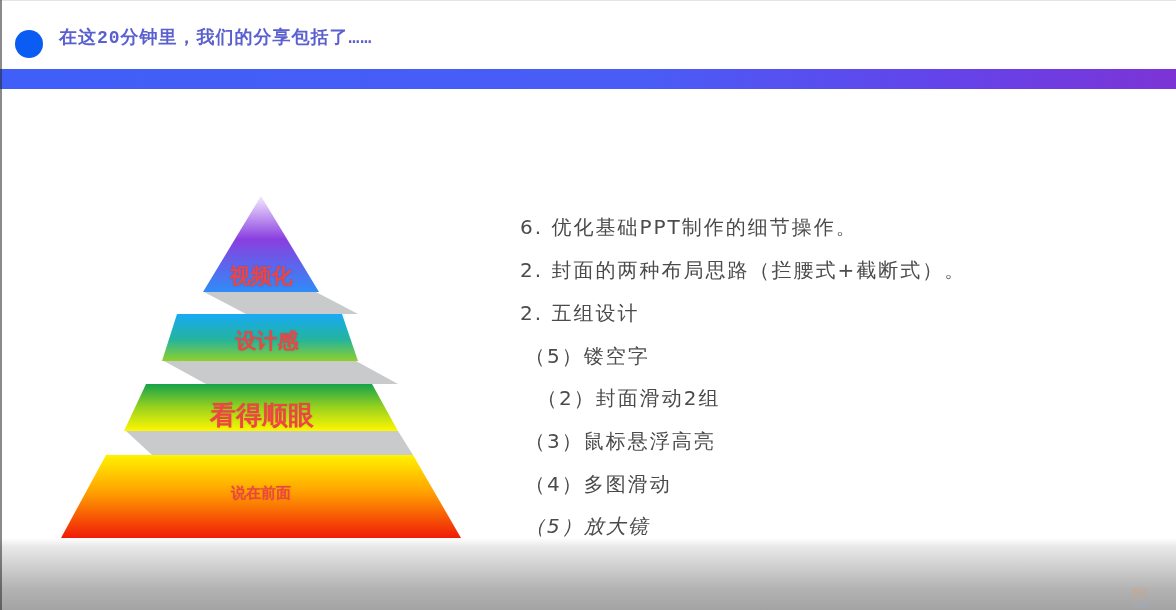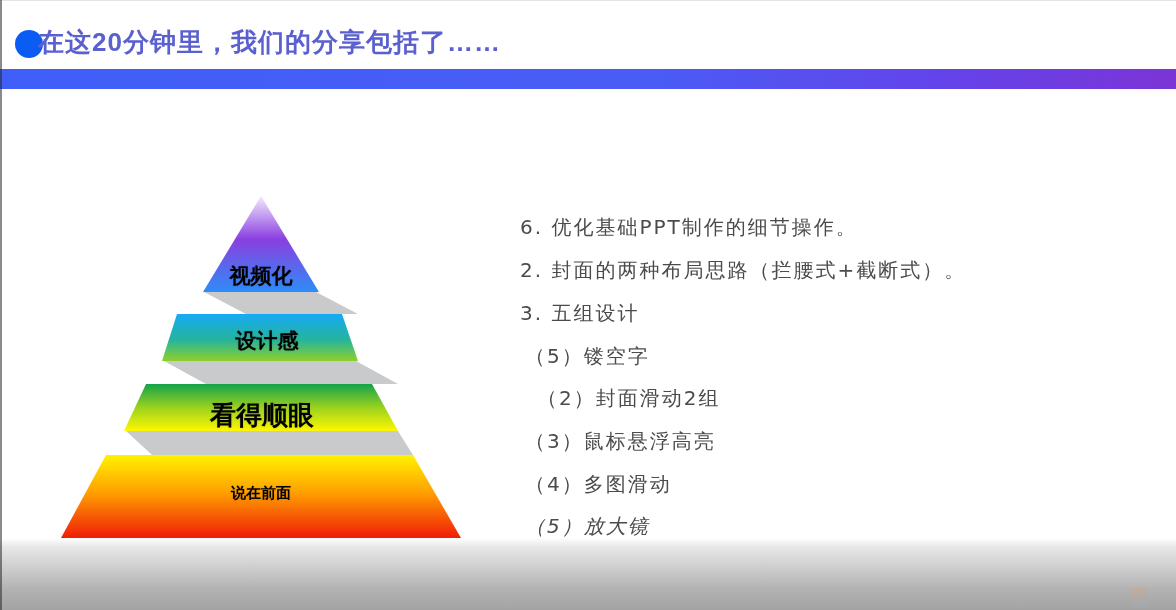--- a/index.html
+++ b/index.html
@@ -9,32 +9,32 @@
     font-family:"DejaVu Sans", sans-serif;
   }
   .top-line { position:absolute; left:0; top:0; width:1176px; height:1px; background:#e4e4e8; }
   .left-edge { position:absolute; left:0; top:0; width:2px; height:610px; background:#2a2a2a; opacity:.55; }
   .header { position:absolute; left:0; top:0; width:1176px; height:68px; }
   .bullet-dot {
     position:absolute; left:15px; top:30px; width:28px; height:28px;
     border-radius:50%; background:#0a5cf2;
   }
   .title {
-    position:absolute; left:38px; top:25px;
-    font-family:Liberation Sans, sans-serif; font-weight:bold;
-    font-size:26px; color:#5b60cf; letter-spacing:1px; white-space:nowrap;
+    position:absolute; left:59px; top:25px;
+    font-family:Liberation Mono, monospace; font-weight:bold;
+    font-size:18px; color:#5b60cf; letter-spacing:1px; white-space:nowrap;
   }
   .header-bar {
     position:absolute; left:0; top:69px; width:1176px; height:20px;
     background:linear-gradient(90deg,#3f5ff8 0%,#4a5cf6 55%,#6344ea 80%,#7c34d6 100%);
   }
   .pyramid { position:absolute; left:0; top:0; width:520px; height:610px; }
   .tier-label {
     position:absolute; transform:translateX(-50%);
-    font-family:Liberation Serif, serif; font-weight:bold; color:#000000;
+    font-family:Liberation Serif, serif; font-weight:bold; color:#ef4444;
     white-space:nowrap; text-shadow:0 0 2px rgba(0,0,0,.15);
   }
   .list {
     position:absolute; left:520px; top:208px;
     font-family:"DejaVu Sans", sans-serif; color:#4b4b4b; font-size:20px;
   }
   .list-item { position:absolute; white-space:nowrap; letter-spacing:2px; }
   .bottom-fade {
     position:absolute; left:0; top:538px; width:1176px; height:72px;
     background:linear-gradient(180deg,#ffffff 0%,#e8e8e8 12%,#cfcfcf 40%,#b3b3b3 70%,#a3a3a3 100%);
@@ -92,21 +92,21 @@
   </svg>
   <div class="tier-label" style="left:261px; top:262px; font-size:21px;">视频化</div>
   <div class="tier-label" style="left:267px; top:327px; font-size:21px;">设计感</div>
   <div class="tier-label" style="left:262px; top:398px; font-size:26px;">看得顺眼</div>
   <div class="tier-label" style="left:261px; top:484px; font-size:15px;">说在前面</div>
 </div>
 
 <div class="list">
   <div class="list-item" style="left:0; top:6px;">6. 优化基础PPT制作的细节操作。</div>
   <div class="list-item" style="left:0; top:49px;">2. 封面的两种布局思路（拦腰式+截断式）。</div>
-  <div class="list-item" style="left:0; top:92px;">3. 五组设计</div>
+  <div class="list-item" style="left:0; top:92px;">2. 五组设计</div>
   <div class="list-item" style="left:5px; top:135px;">（5）镂空字</div>
   <div class="list-item" style="left:17px; top:177px;">（2）封面滑动2组</div>
   <div class="list-item" style="left:5px; top:220px;">（3）鼠标悬浮高亮</div>
   <div class="list-item" style="left:5px; top:263px;">（4）多图滑动</div>
   <div class="list-item" style="left:5px; top:305px;font-style:italic;">（5）放大镜</div>
 </div>
 
 <div class="bottom-fade"></div>
 <div class="corner-logo"></div>
 <div class="left-edge"></div>

